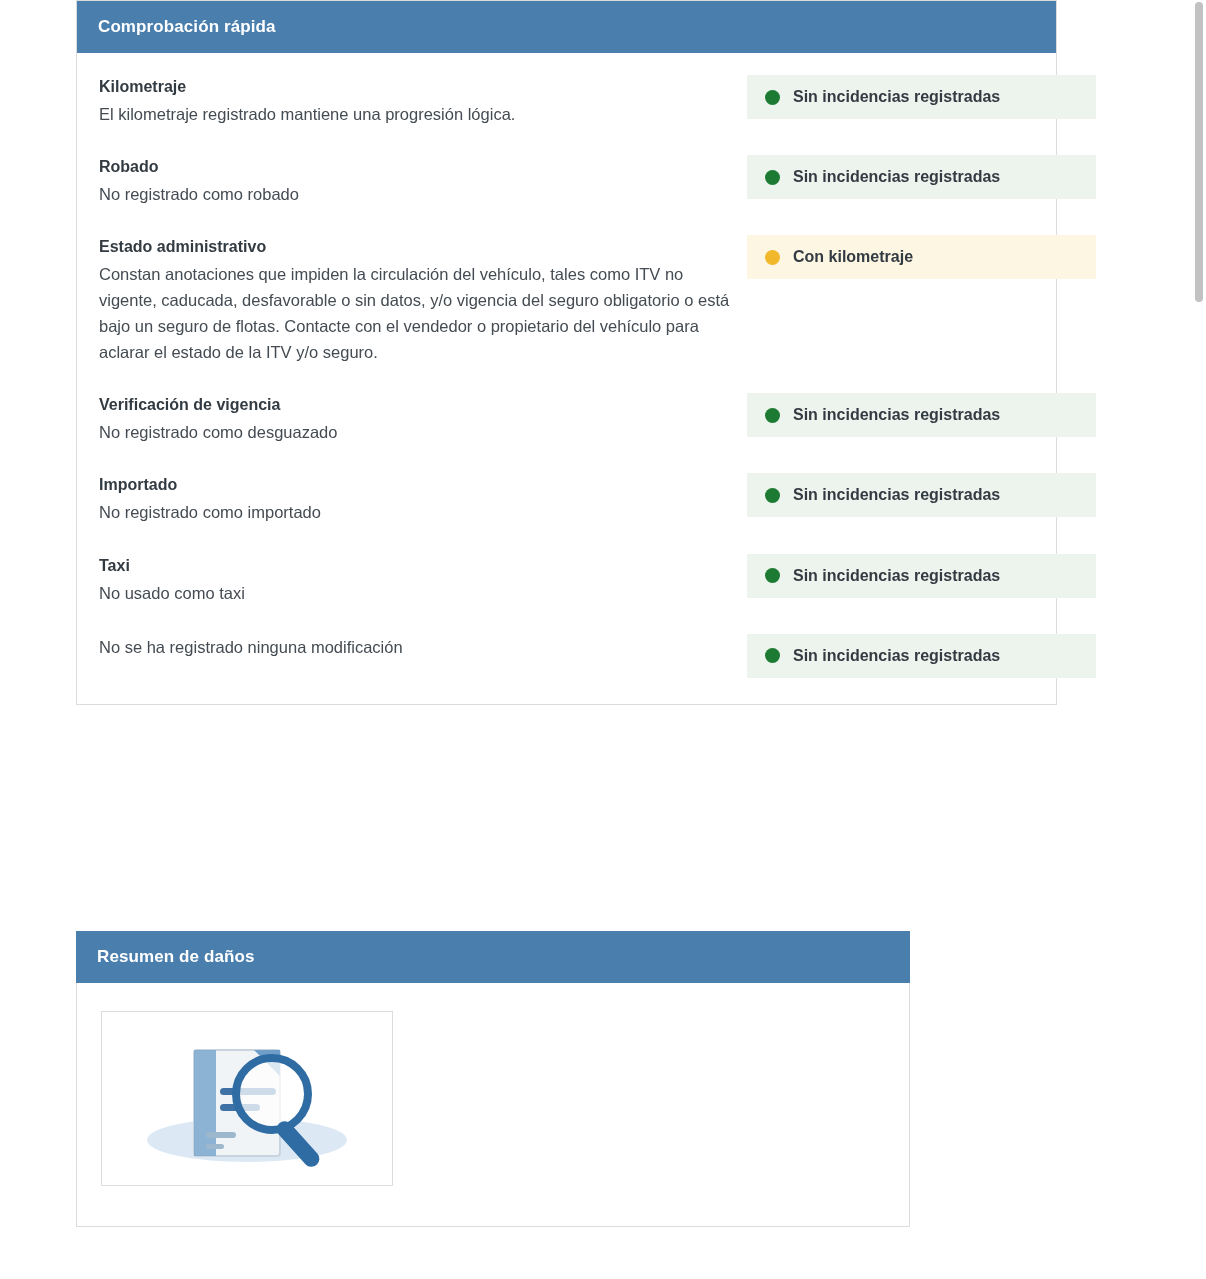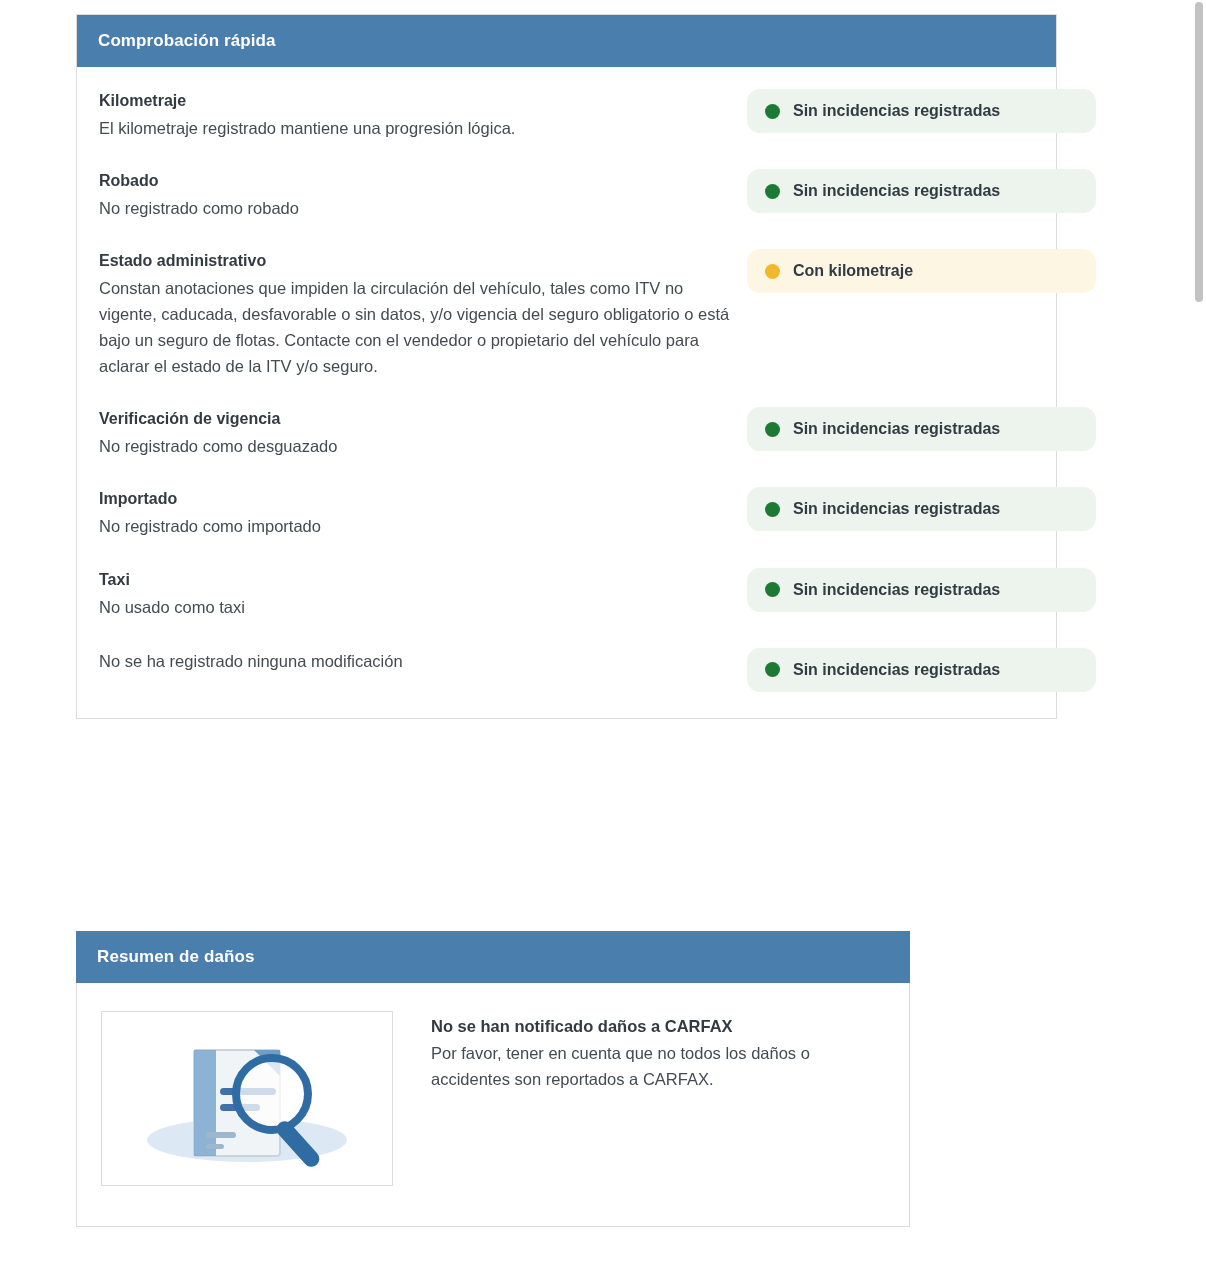--- a/index.html
+++ b/index.html
@@ -55,21 +55,21 @@
     color: #ffffff;
     font-size: 17px;
     font-weight: bold;
     padding: 16px 0 16px 21px;
     letter-spacing: 0.1px;
   }
 
   
   #quick-check-card {
     left: 76px;
-    top: 14px;
+    top: 0;
     width: 981px;
   }
   #quick-check-card .body {
     padding: 8px 0 12px 0;
   }
 
   .check-row {
     display: flex;
     align-items: flex-start;
     padding: 14px 22px 14px 22px;
@@ -95,21 +95,21 @@
   .status-wrap {
     flex: 1 1 auto;
     display: flex;
     align-items: center;
     min-height: 40px;
   }
   .status-pill {
     display: flex;
     align-items: center;
     gap: 13px;
-    border-radius: 13px;
+    border-radius: 0;
     padding: 13px 18px;
     width: 349px;
     font-size: 16px;
     font-weight: bold;
     color: #333b42;
     text-align: center;
   }
   .status-pill.ok { background: #edf3ed; }
   .status-pill.warn { background: #fdf6e3; }
   .dot {
@@ -276,24 +276,20 @@
           <path d="M122 26 h26 v26 z" fill="#6f9fc8"></path>
           <rect x="62" y="26" width="22" height="106" fill="#7aa7cd" opacity="0.85"></rect>
           <rect x="74" y="108" width="30" height="6" rx="3" fill="#9db8cd"></rect>
           <rect x="74" y="120" width="18" height="5" rx="2.5" fill="#9db8cd"></rect>
           <rect x="88" y="64" width="56" height="7" rx="3.5" fill="#3e72a6"></rect>
           <rect x="88" y="80" width="40" height="7" rx="3.5" fill="#3e72a6"></rect>
           <circle cx="140" cy="70" r="36" fill="#ffffff" fill-opacity="0.75" stroke="#2e6ca3" stroke-width="8"></circle>
           <rect x="158" y="92" width="16" height="56" rx="8" fill="#2e6ca3" transform="rotate(-42 166 120)"></rect>
         </svg>
       </div>
-      <div class="damage-text">
-        <div class="damage-title">No se han notificado daños a CARFAX</div>
-        <div class="damage-desc">Por favor, tener en cuenta que no todos los daños o accidentes son reportados a CARFAX.</div>
-      </div>
     </div>
   </section>
 
 </div>
 
 <div class="scrollbar-track">
   <div class="scrollbar-thumb"></div>
 </div>
 
 </body></html>

